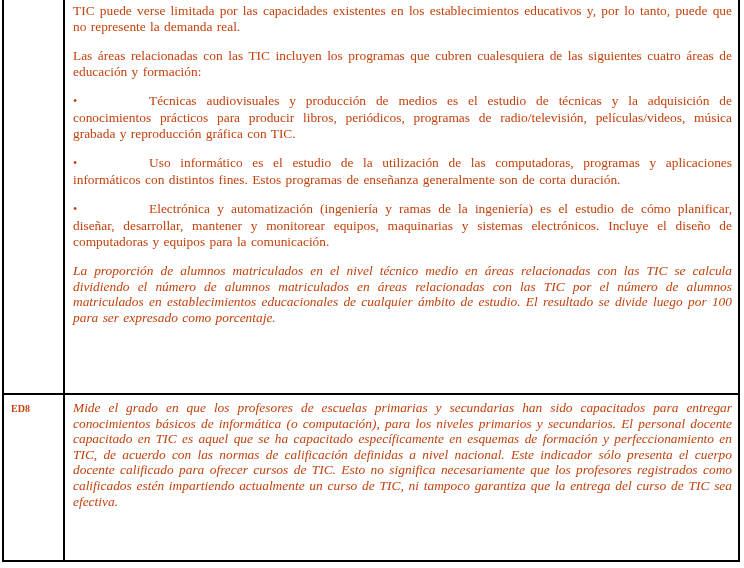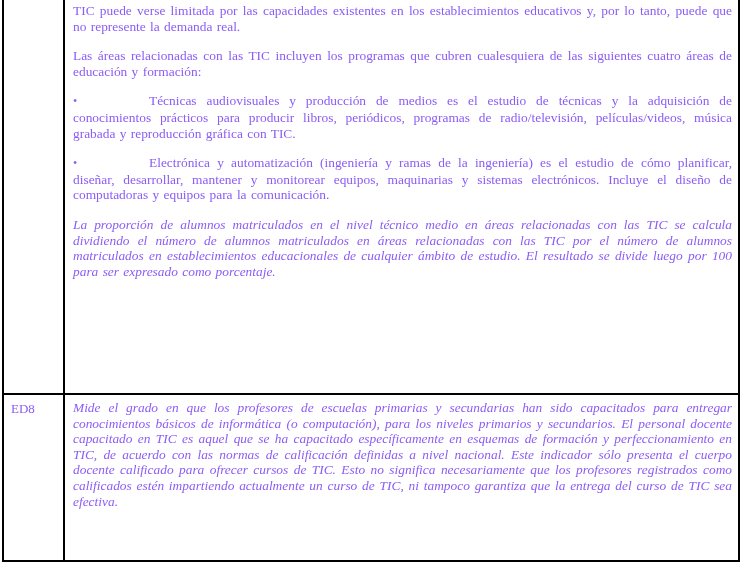--- a/index.html
+++ b/index.html
@@ -7,21 +7,21 @@
     padding: 0;
     background: #ffffff;
   }
   .page {
     position: relative;
     width: 744px;
     height: 568px;
     background: #ffffff;
     overflow: hidden;
     font-family: "Liberation Serif", "DejaVu Serif", serif;
-    color: #8b5cf6;
+    color: #c2410c;
   }
   .doc-table {
     position: absolute;
     left: 2px;
     top: -2px; 
     width: 738px;
     height: 564px;
     border-left: 2px solid #000;
     border-right: 2px solid #000;
     border-bottom: 2px solid #000;
@@ -40,22 +40,23 @@
   .t-row.second {
     flex: 1;
     border-top: 2px solid #000;
   }
   .code-cell {
     width: 61px;
     min-width: 61px;
     border-right: 2px solid #000;
     box-sizing: border-box;
     padding: 6px 8px 4px 7px;
-    font-size: 13px;
+    font-size: 10px;
     line-height: 15.5px;
+    font-weight: bold;
   }
   .text-cell {
     flex: 1;
     box-sizing: border-box;
     padding: 5px 6px 4px 8px;
     overflow: hidden;
   }
   .text-cell p {
     margin: 0 0 14px 0;
     font-size: 13.4px;
@@ -78,20 +79,21 @@
 
 <div class="page">
   <div class="doc-table">
 
     <div class="t-row first">
       <div class="code-cell"></div>
       <div class="text-cell">
         <p>TIC puede verse limitada por las capacidades existentes en los establecimientos educativos y, por lo tanto, puede que no represente la demanda real.</p>
         <p>Las áreas relacionadas con las TIC incluyen los programas que cubren cualesquiera de las siguientes cuatro áreas de educación y formación:</p>
         <p class="bullet"><span class="bullet-marker">•</span><span>Técnicas audiovisuales y producción de medios es el estudio de técnicas y la adquisición de conocimientos prácticos para producir libros, periódicos, programas de radio/televisión, películas/videos, música grabada y reproducción gráfica con TIC.</span></p>
+        <p class="bullet"><span class="bullet-marker">•</span><span>Uso informático es el estudio de la utilización de las computadoras, programas y aplicaciones informáticos con distintos fines. Estos programas de enseñanza generalmente son de corta duración.</span></p>
         <p class="bullet"><span class="bullet-marker">•</span><span>Electrónica y automatización (ingeniería y ramas de la ingeniería) es el estudio de cómo planificar, diseñar, desarrollar, mantener y monitorear equipos, maquinarias y sistemas electrónicos. Incluye el diseño de computadoras y equipos para la comunicación.</span></p>
         <p>La proporción de alumnos matriculados en el nivel técnico medio en áreas relacionadas con las TIC se calcula dividiendo el número de alumnos matriculados en áreas relacionadas con las TIC por el número de alumnos matriculados en establecimientos educacionales de cualquier ámbito de estudio. El resultado se divide luego por 100 para ser expresado como porcentaje.</p>
       </div>
     </div>
 
     <div class="t-row second">
       <div class="code-cell">
         <span>ED8</span>
       </div>
       <div class="text-cell">

